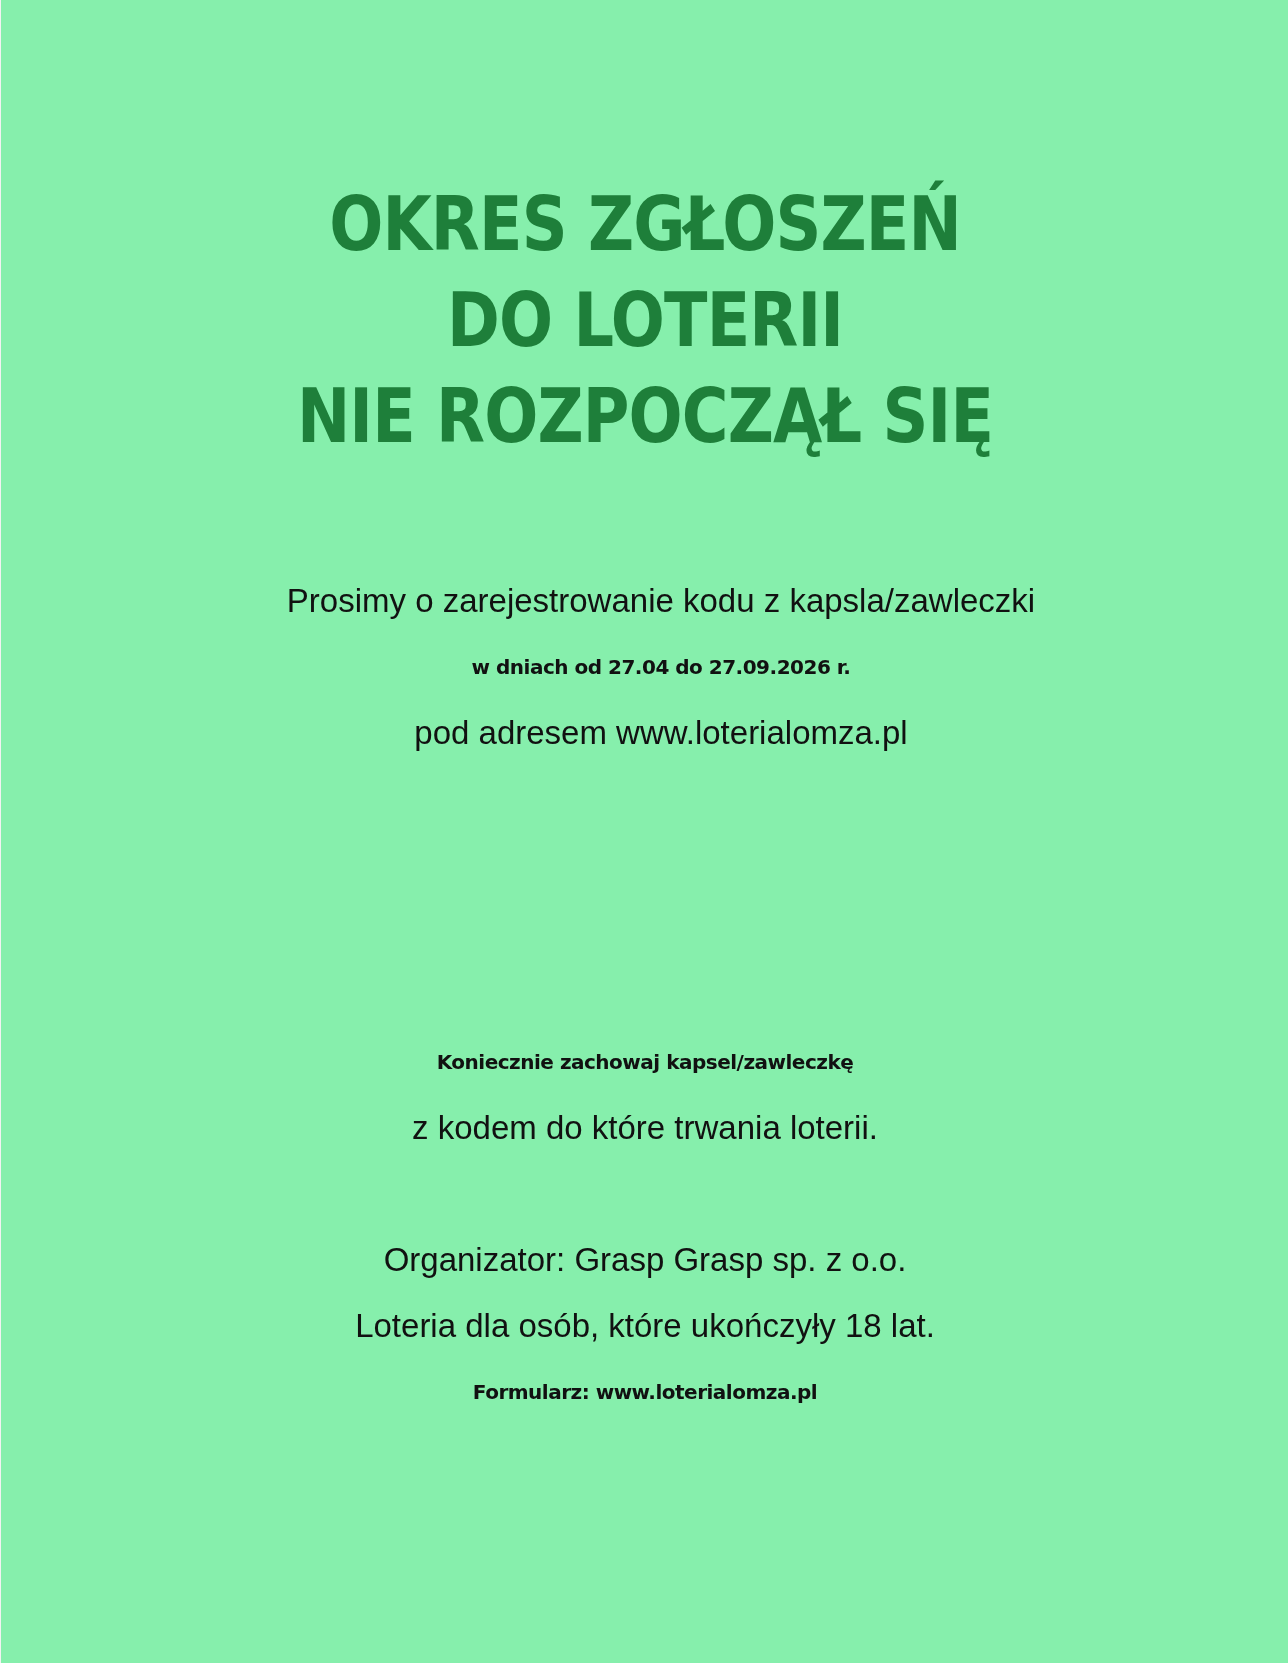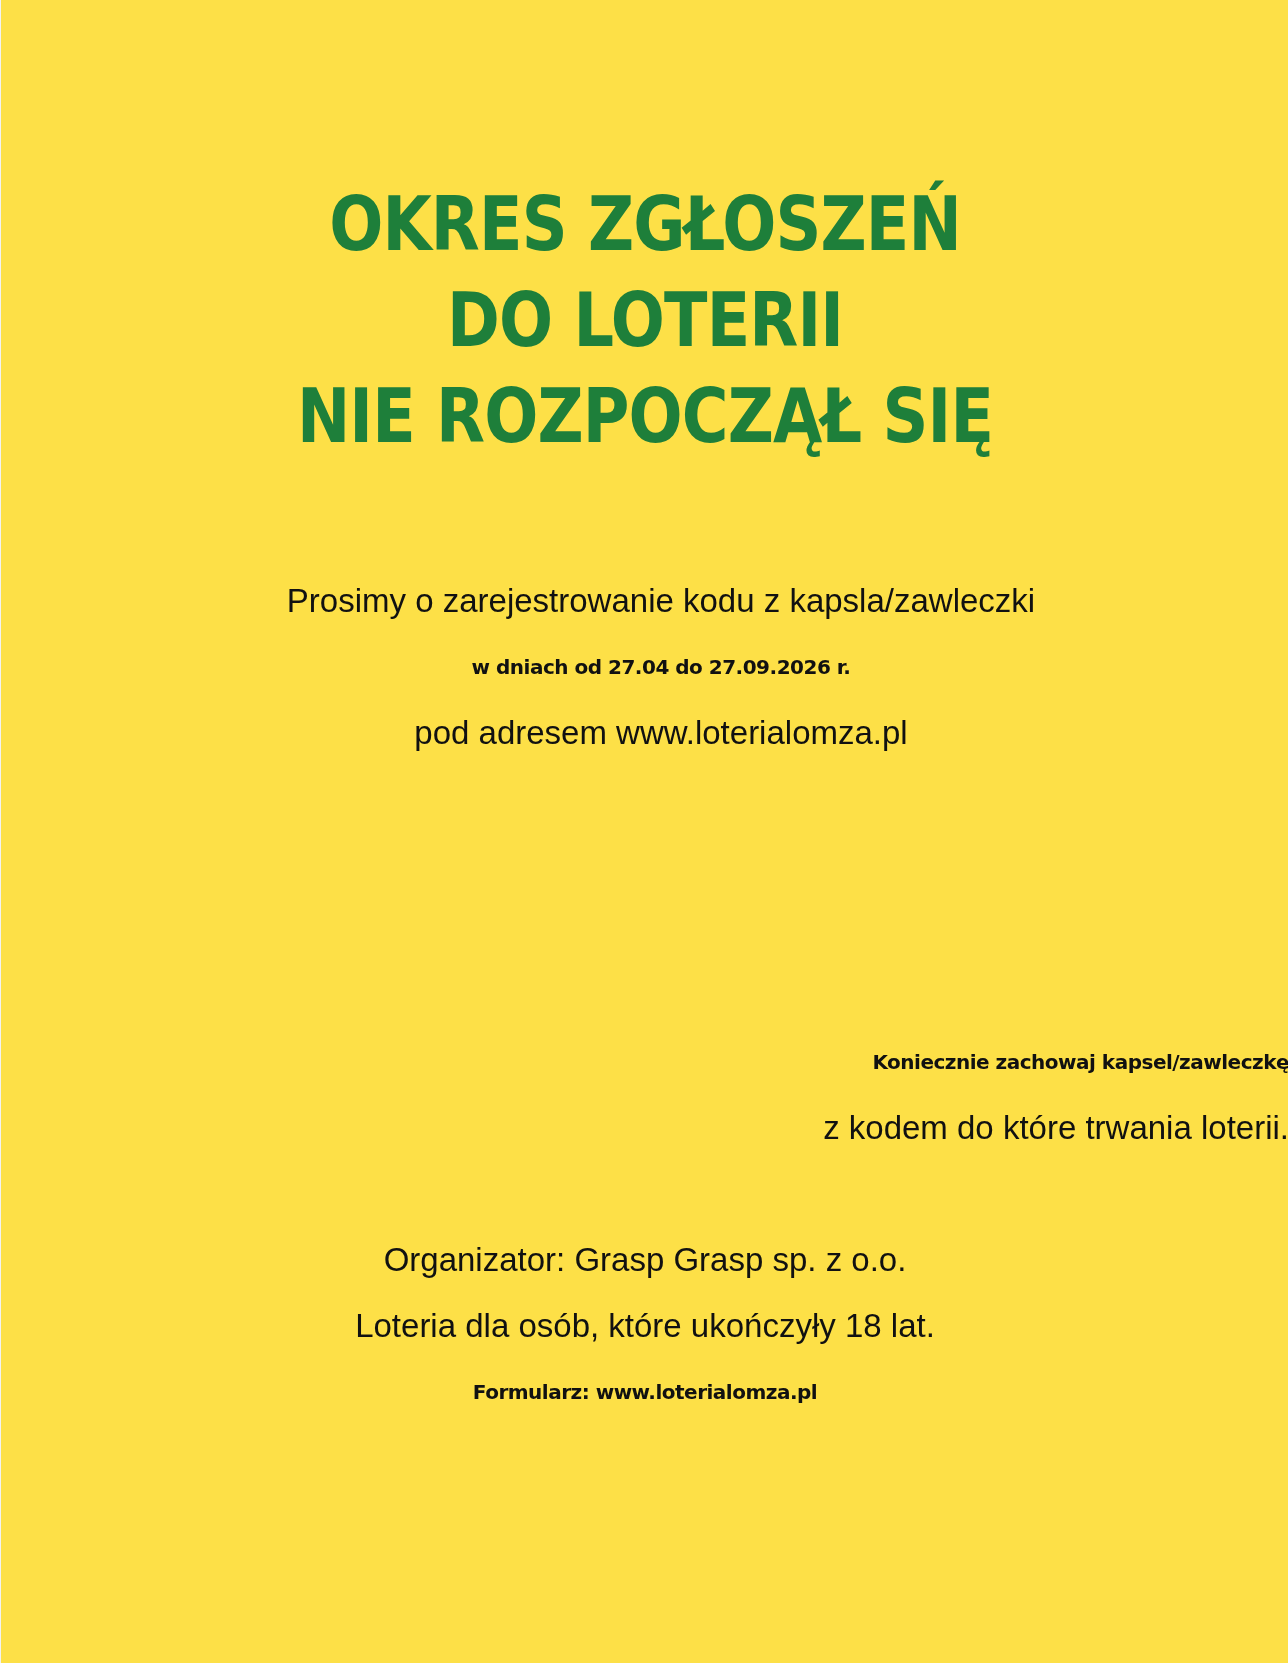--- a/index.html
+++ b/index.html
@@ -13,21 +13,21 @@
       position: relative;
       overflow: hidden;
       font-family: "Liberation Sans", "DejaVu Sans", sans-serif;
       color: #111111;
     }
     .page {
       position: absolute;
       left: 0; top: 0;
       width: 1288px;
       height: 1663px;
-      background: #fde047;
+      background: #86efac;
       border-left: 1px solid #f2f2f2;
       box-sizing: border-box;
     }
     .headline {
       position: absolute;
       left: 0;
       width: 1288px;
       top: 176px;
       text-align: center;
       margin: 0;
@@ -59,21 +59,21 @@
       white-space: nowrap;
     }
     .line.bold {
       font-weight: 700;
       font-family: "DejaVu Sans", sans-serif;
       font-size: 20px;
       letter-spacing: -0.5px;
     }
     .block-1 { top: 568px; padding-left: 16px; }
     .block-2 { top: 831px; }
-    .block-3 { top: 1029px; text-align: right; }
+    .block-3 { top: 1029px; }
     .block-4 { top: 1227px; }
   </style>
 </head>
 <body>
 
 <div class="page">
 
   <h1 class="headline">
     <span class="headline-line">OKRES ZGŁOSZEŃ</span>
     <span class="headline-line">DO LOTERII</span>

